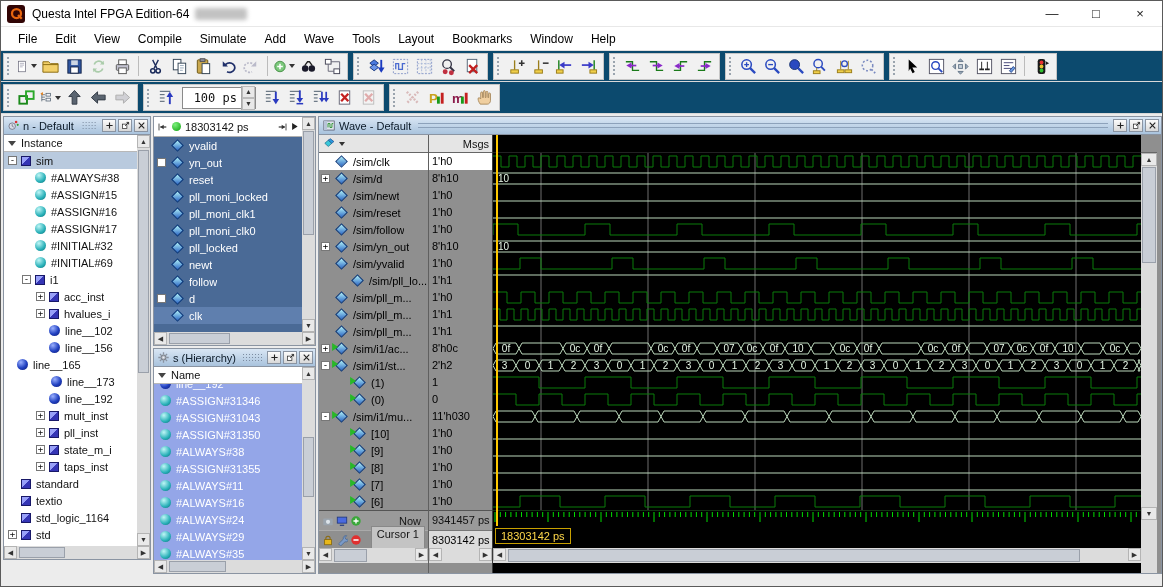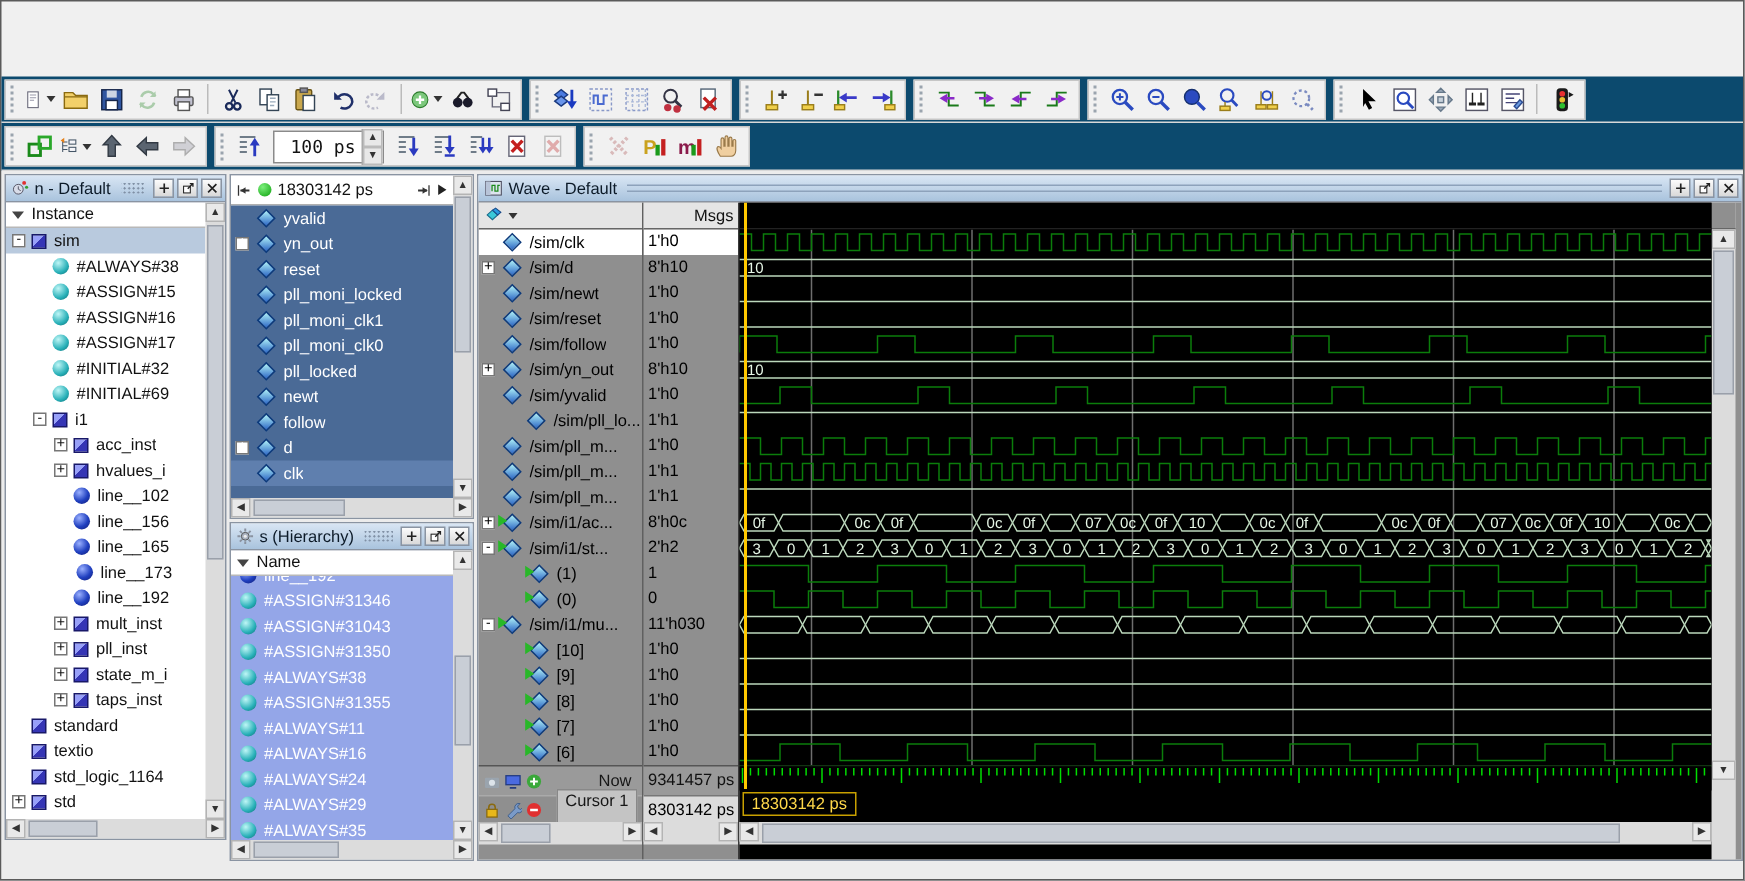--- a/index.html
+++ b/index.html
@@ -96,21 +96,50 @@
   #wv-scroll{width:16px;background:#dcdcdc;display:flex;flex-direction:column}
   .whsrow{height:15px;display:flex;flex:none}
   
   svg{display:block}
 </style>
 </head>
 <body>
 
 <div id="win">
 
-
+  <div id="titlebar">
+    <span id="applogo">
+      <svg viewBox="0 0 20 20" width="15" height="15">
+          <circle cx="10" cy="10" r="6" fill="none" stroke="#e8660f" stroke-width="3"></circle>
+          <path d="M12 12l5 5" stroke="#e8660f" stroke-width="3"></path>
+        </svg>
+    </span>
+    <span id="apptitle">Questa Intel FPGA Edition-64</span>
+    <span class="redact"></span>
+    <div id="wincontrols">
+      <span class="wbtn">—</span>
+      <span class="wbtn">□</span>
+      <span class="wbtn">×</span>
+    </div>
+  </div>
+
+  <div id="menubar">
+      <span class="mitem">File</span>
+      <span class="mitem">Edit</span>
+      <span class="mitem">View</span>
+      <span class="mitem">Compile</span>
+      <span class="mitem">Simulate</span>
+      <span class="mitem">Add</span>
+      <span class="mitem">Wave</span>
+      <span class="mitem">Tools</span>
+      <span class="mitem">Layout</span>
+      <span class="mitem">Bookmarks</span>
+      <span class="mitem">Window</span>
+      <span class="mitem">Help</span>
+    </div>
 
   <div id="tb1" class="tbar">
       <div class="tgroup">
         <span class="tgrip"></span>
         <button class="tbtn">
           <svg viewBox="0 0 20 20" width="19" height="19" aria-hidden="true">
             <rect x="5" y="2.5" width="10" height="15" fill="#fff" stroke="#667"></rect>
             <path d="M7 5.5h6M7 8h6M7 10.5h4" stroke="#99a"></path>
           </svg>
           <span class="tdd"></span>
@@ -599,21 +628,21 @@
               <div class="irow" style="padding-left: 32px;">
                 <span class="expsp"></span>
                 <span class="sphb"></span>
                 <span class="ilab">line__102</span>
               </div>
               <div class="irow" style="padding-left: 32px;">
                 <span class="expsp"></span>
                 <span class="sphb"></span>
                 <span class="ilab">line__156</span>
               </div>
-              <div class="irow" style="padding-left: 32px;">
+              <div class="irow" style="">
                 <span class="expsp"></span>
                 <span class="sphb"></span>
                 <span class="ilab">line__165</span>
               </div>
               <div class="irow" style="padding-left: 34px;">
                 <span class="expsp"></span>
                 <span class="sphb"></span>
                 <span class="ilab">line__173</span>
               </div>
               <div class="irow" style="padding-left: 32px;">

